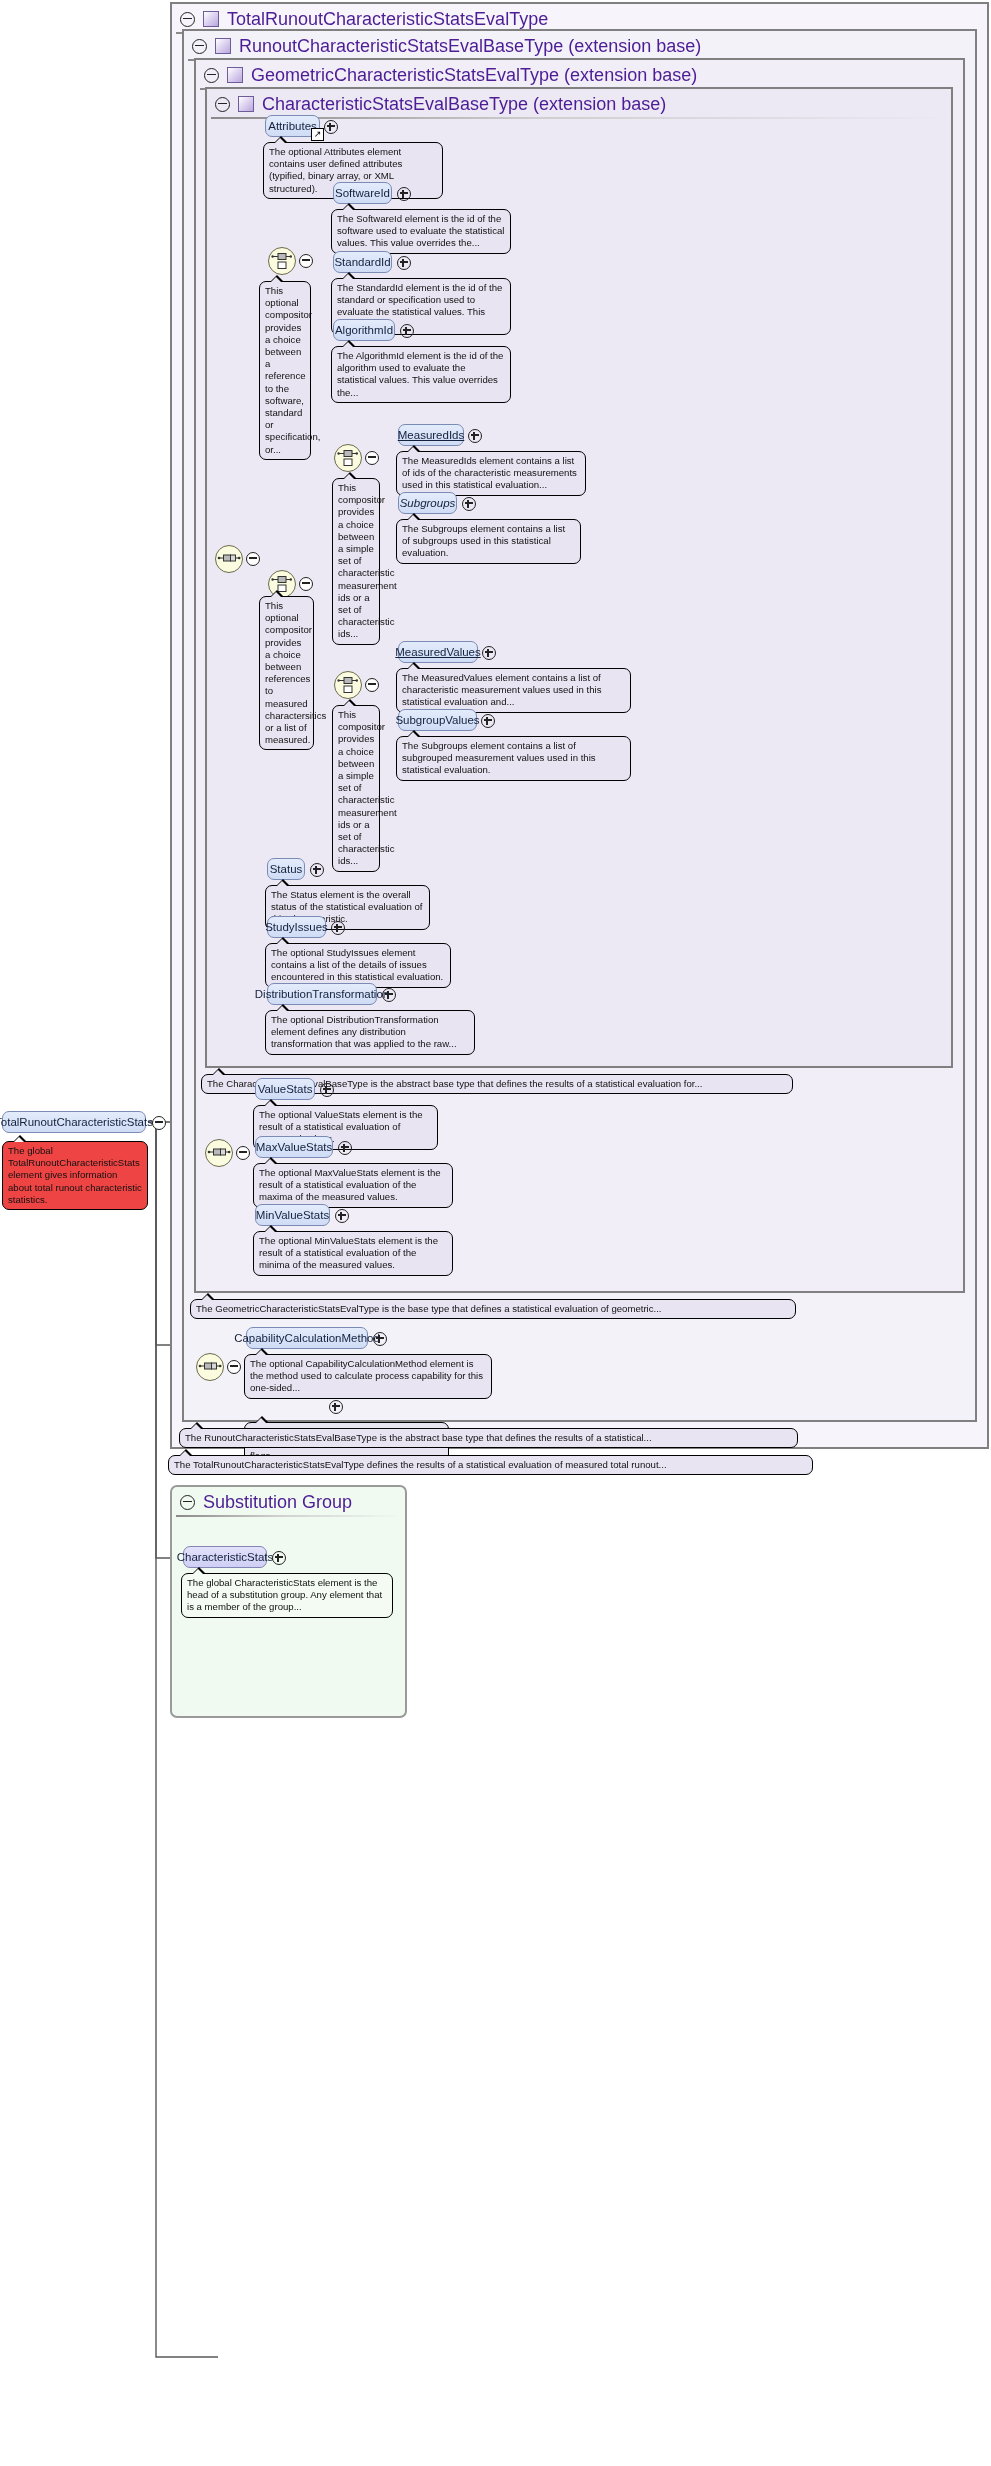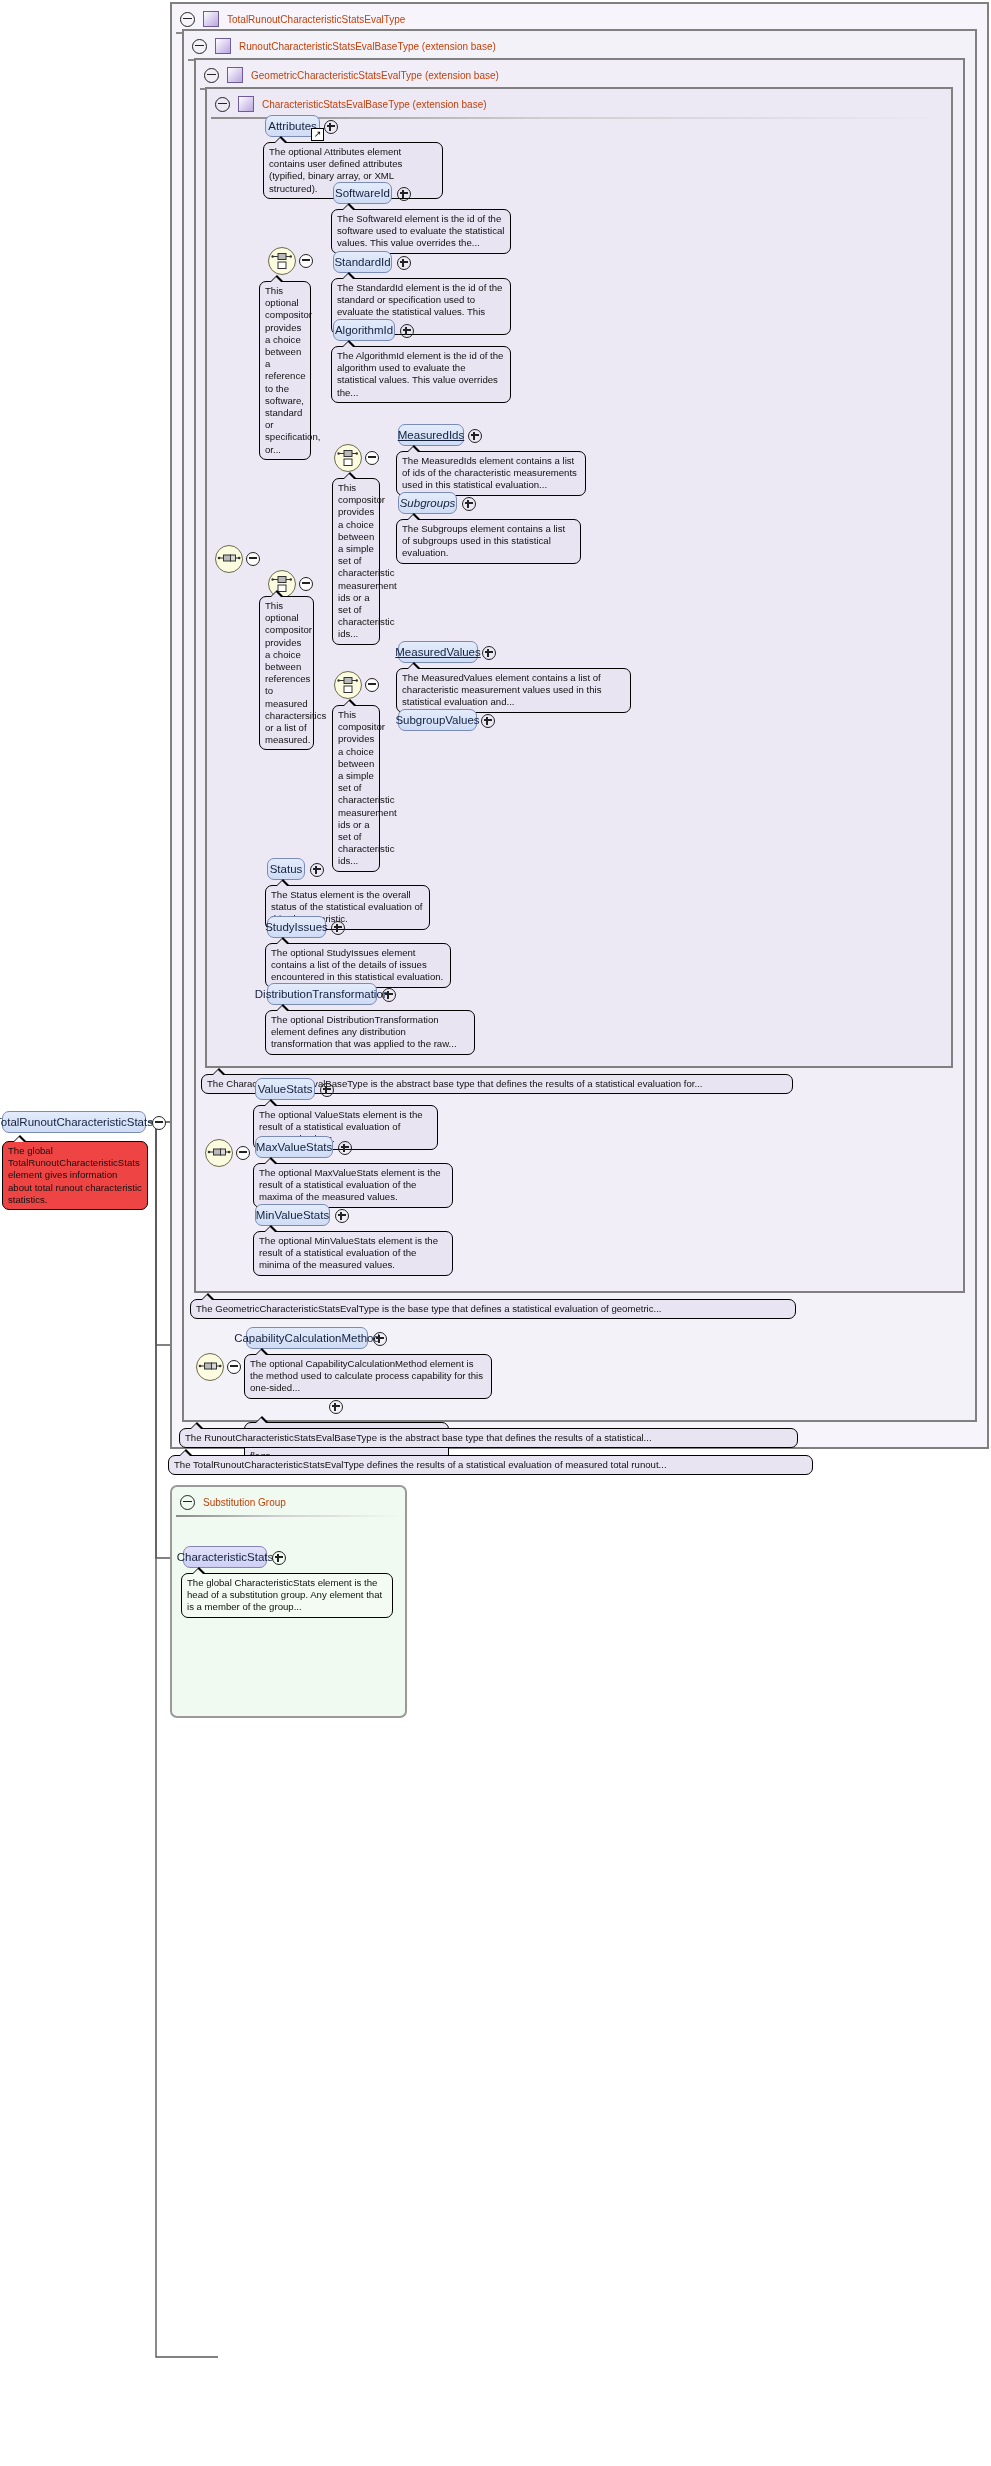--- a/index.html
+++ b/index.html
@@ -7,21 +7,21 @@
     font-family:"Liberation Sans", sans-serif;
     font-size:11px;
     color:#000;
     -webkit-font-smoothing:antialiased;
   }
   #root{position:relative;width:991px;height:2466px;overflow:hidden;background:#fff;}
 
   
   .frame{position:absolute;box-sizing:border-box;border:2px solid #808080;}
   .frame-hdr{position:relative;height:30px;display:flex;align-items:center;padding-left:8px;}
-  .frame-hdr .ttl{margin-left:8px;font-size:10px;color:#c2410c;white-space:nowrap;}
+  .frame-hdr .ttl{margin-left:8px;font-size:18px;color:#4c1d95;white-space:nowrap;}
   .frame-rule{position:absolute;left:4px;right:4px;height:2px;
     background:linear-gradient(to right,#8a8a8a,#cfcfcf 45%,rgba(255,255,255,0));}
 
   .f1{background:#f7f5fb;}
   .f2{background:#f4f2f9;}
   .f3{background:#f1eef7;}
   .f4{background:#ece8f4;}
   .fsub{background:#f0faf0;border:2px solid #9a9a9a;border-radius:7px;}
 
   
@@ -316,20 +316,23 @@
   </div>
   <div class="expand" style="left:482px;top:646px;"></div>
   <div class="ann" style="left:396px;top:668px;width:235px;">
     <span>The MeasuredValues element contains a list of characteristic measurement values used in this statistical evaluation and...</span>
   </div>
 
   <div class="node" style="left:398px;top:709px;width:79px;">
     <span>SubgroupValues</span>
   </div>
   <div class="expand" style="left:481px;top:714px;"></div>
+  <div class="ann" style="left:396px;top:736px;width:235px;">
+    <span>The Subgroups element contains a list of subgrouped measurement values used in this statistical evaluation.</span>
+  </div>
 
   <div class="node" style="left:267px;top:858px;width:38px;">
     <span>Status</span>
   </div>
   <div class="expand" style="left:310px;top:863px;"></div>
   <div class="ann" style="left:265px;top:885px;width:165px;">
     <span>The Status element is the overall status of the statistical evaluation of this characteristic.</span>
   </div>
 
   <div class="node" style="left:267px;top:916px;width:59px;">

